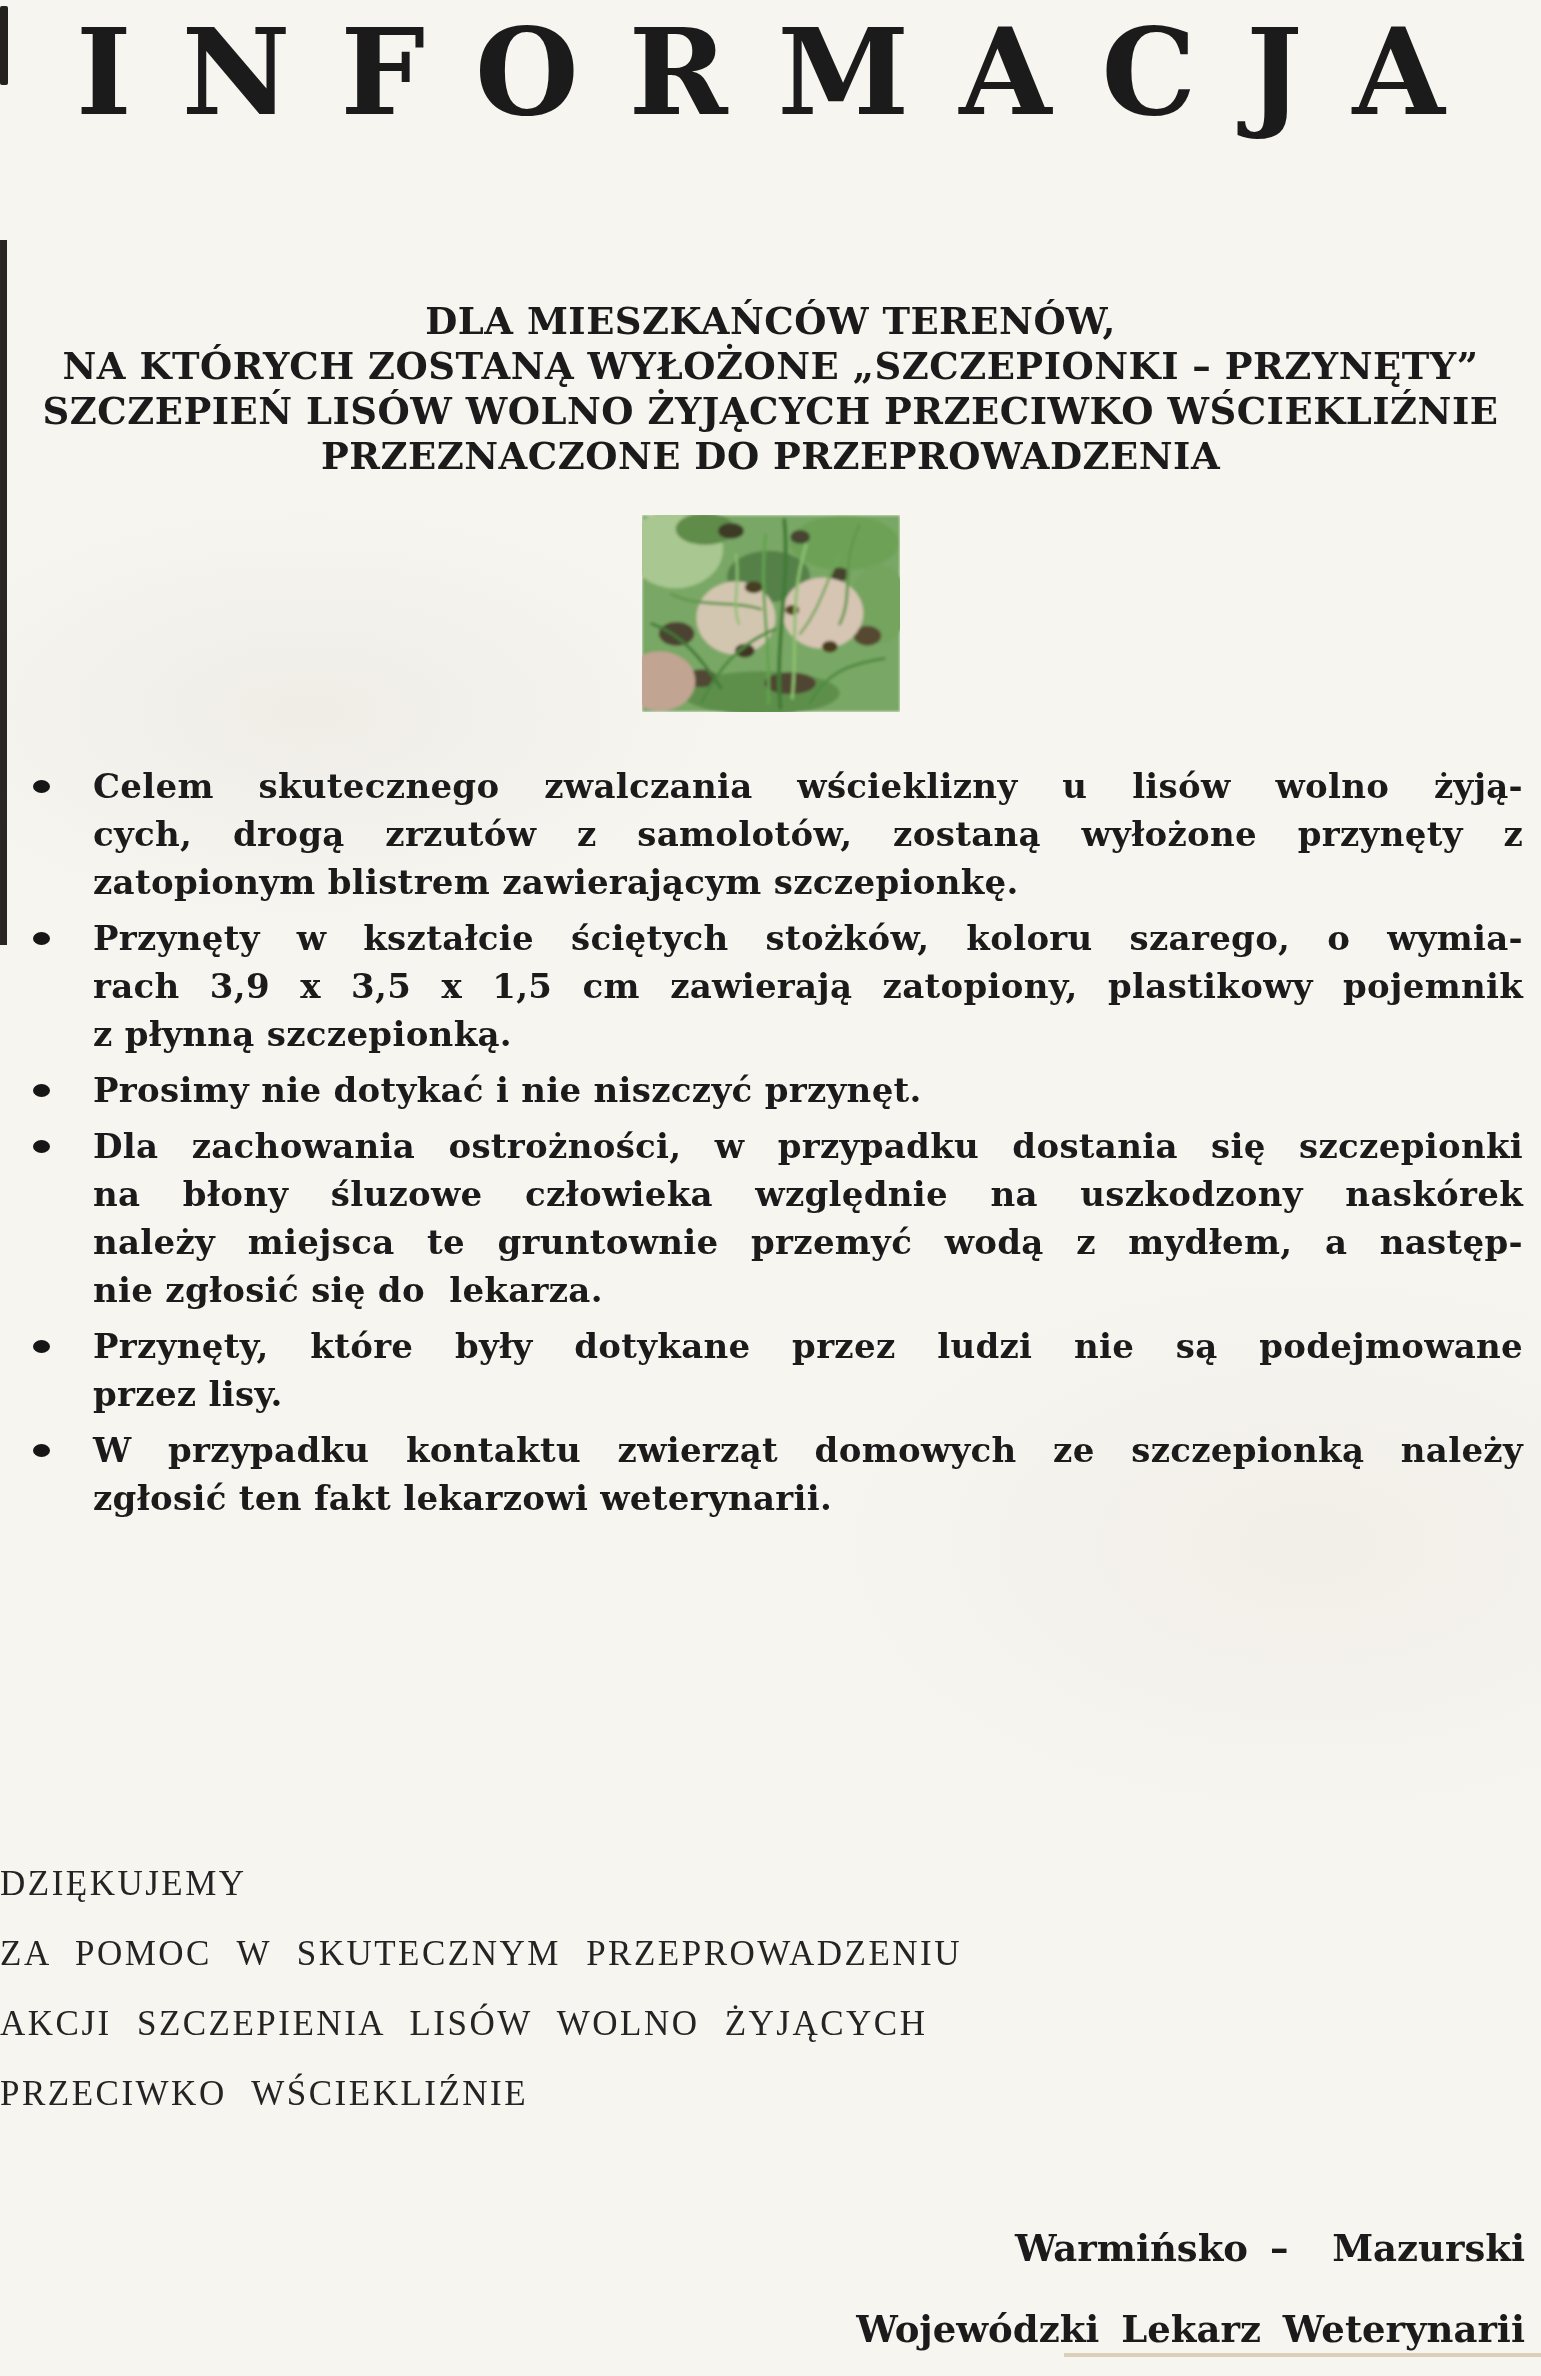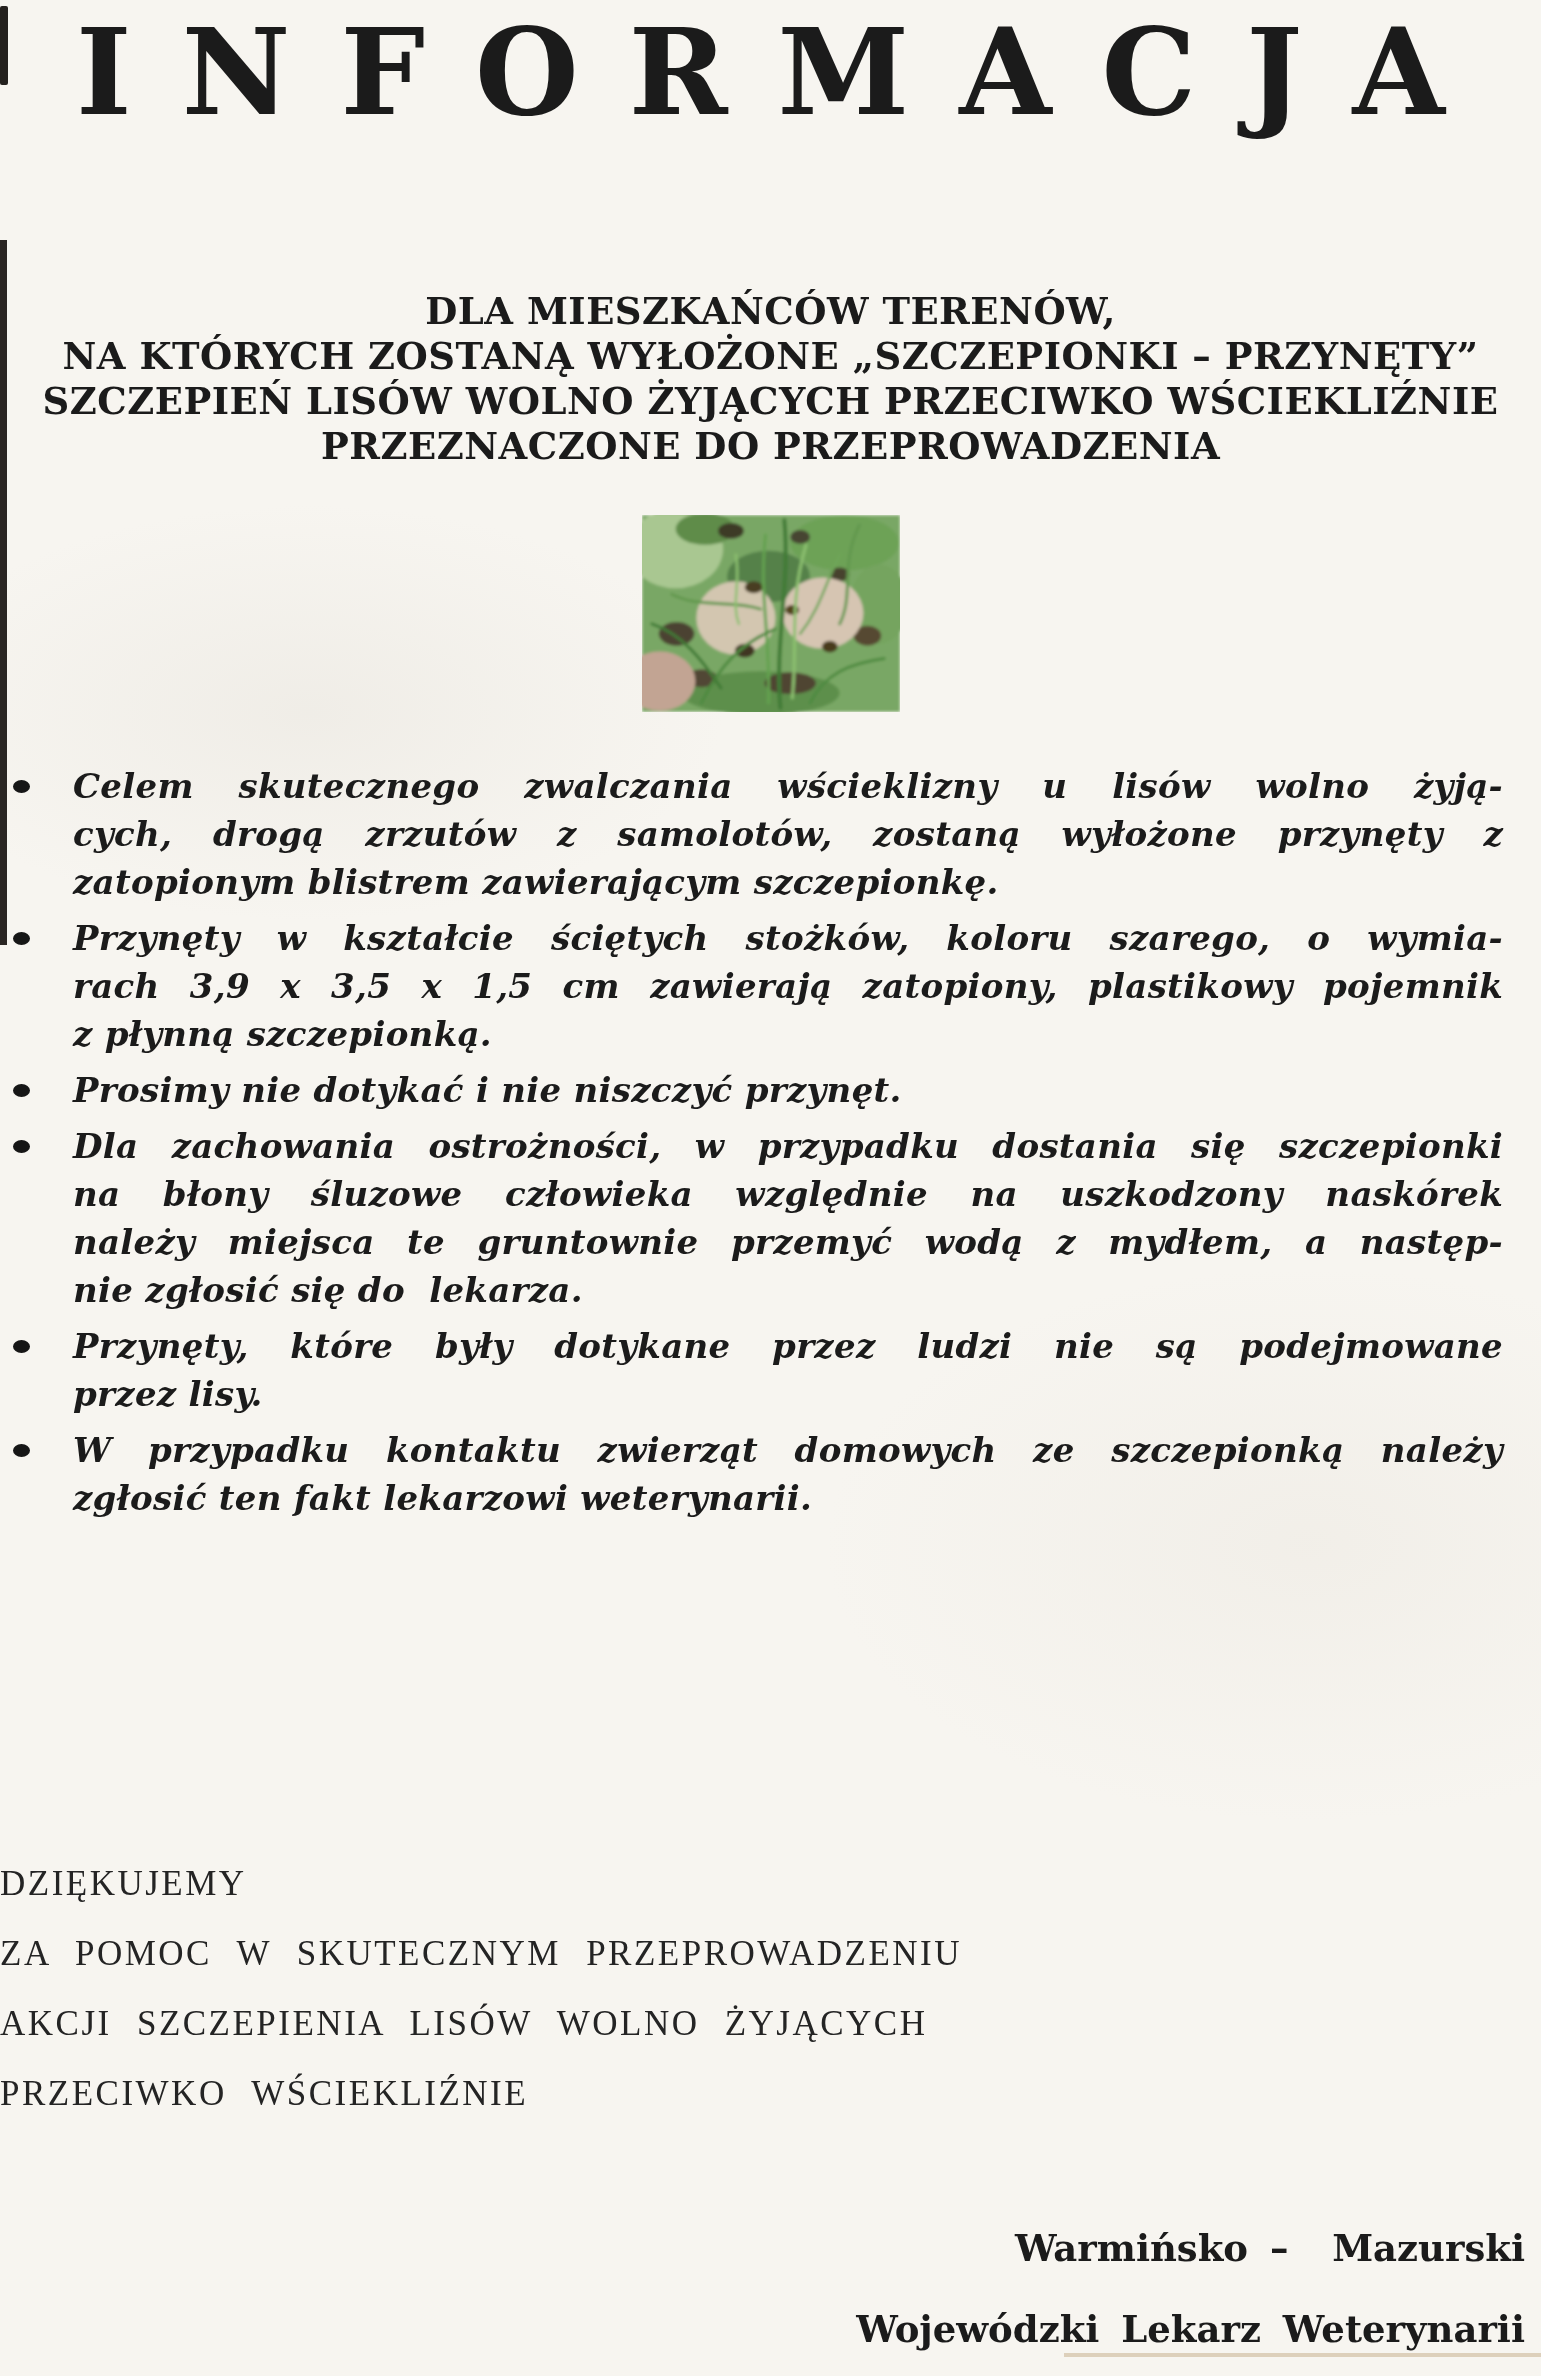--- a/index.html
+++ b/index.html
@@ -10,27 +10,27 @@
       radial-gradient(ellipse 594px 297px at 20% 30%, rgba(226,222,214,.35), transparent 70%),
       radial-gradient(ellipse 693px 396px at 85% 65%, rgba(229,224,215,.3), transparent 70%);
     color:#1b1b1b; font-family:"DejaVu Serif", serif; overflow:hidden;
   }
   .title {
     position:absolute; top:2px; left:0; width:100%; text-align:center;
     font-size:119px; font-weight:bold; letter-spacing:50px; padding-left:30px;
     box-sizing:border-box; white-space:nowrap;
   }
   .subtitle {
-    position:absolute; top:289px; left:0; width:100%; text-align:center;
+    position:absolute; top:299px; left:0; width:100%; text-align:center;
     font-weight:bold; font-size:37px; line-height:45px; letter-spacing:0.5px;
   }
   .photo { position:absolute; left:642px; top:515px; width:258px; height:197px; }
   .photo svg { display:block; width:100%; height:100%; }
 
-  .bullets { position:absolute; left:28px; top:762px; width:1475px;font-style:italic; }
+  .bullets { position:absolute; left:48px; top:762px; width:1475px; }
   .bullet { position:relative; padding-left:45px; margin-bottom:8px; }
   .dot {
     position:absolute; left:-15px; top:18px; width:17px; height:13px;
     background:#161616; border-radius:50%;
   }
   .ln { font-size:34px; font-weight:bold; line-height:48px; letter-spacing:0.3px; }
   .j  { text-align:justify; text-align-last:justify; }
 
   .thanks {
     position:absolute; top:1849px; left:0; width:100%; text-align:left;

